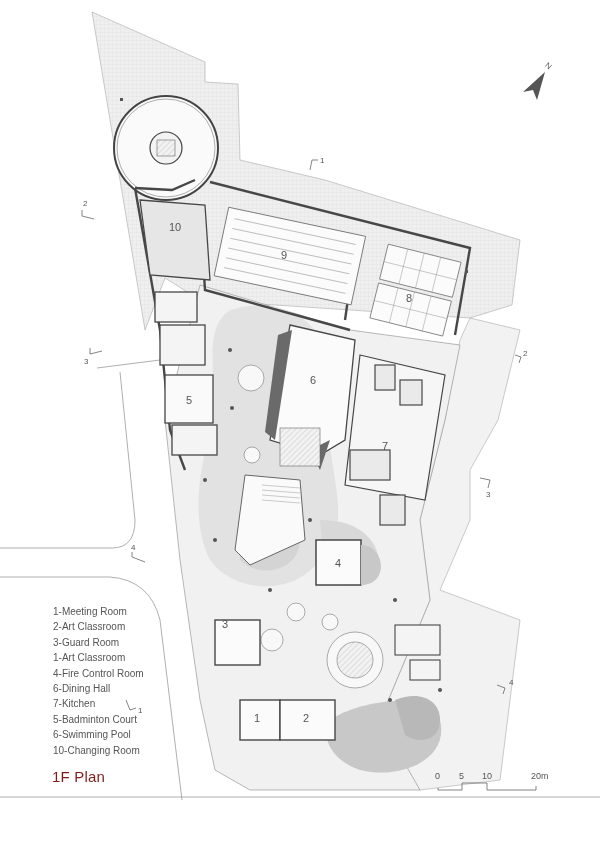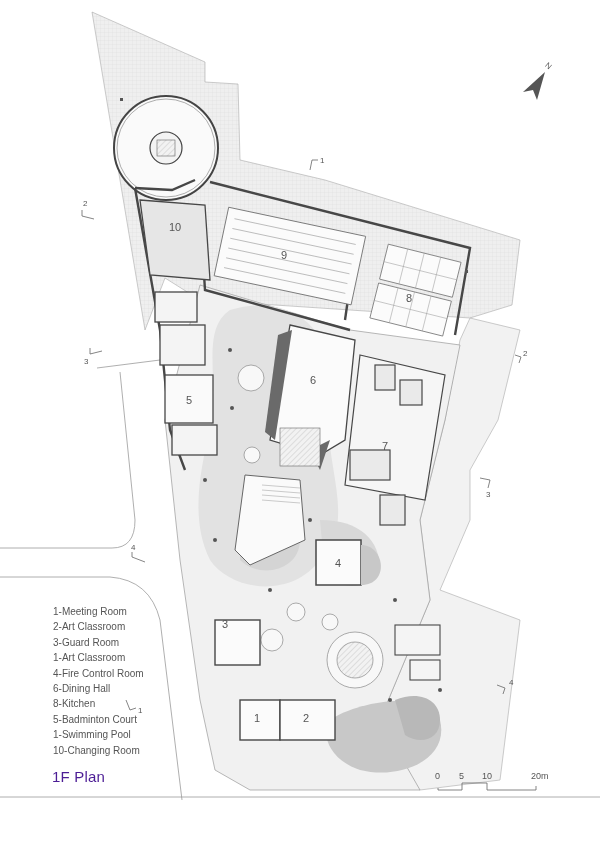--- a/index.html
+++ b/index.html
@@ -1,20 +1,20 @@
 <!DOCTYPE html>
 <html><head>
 <meta charset="utf-8">
 <style>
   html,body{margin:0;padding:0;background:#ffffff;}
   body{width:600px;height:848px;position:relative;overflow:hidden;font-family:"Liberation Sans",sans-serif;color:#4a4a4a;}
   #plan{position:absolute;left:0;top:0;width:600px;height:848px;}
   .legend{position:absolute;left:53px;top:604px;font-size:10px;line-height:15.4px;color:#555;}
   .legend div{white-space:nowrap;}
-  .title{position:absolute;left:52px;top:768px;font-size:15px;color:#4c1d95;letter-spacing:0.2px;}
+  .title{position:absolute;left:52px;top:768px;font-size:15px;color:#7f1d1d;letter-spacing:0.2px;}
   .rlabel{font-family:"Liberation Sans",sans-serif;font-size:11px;fill:#555;}
   .slabel{font-family:"Liberation Sans",sans-serif;font-size:8px;fill:#555;}
   .scale-txt{font-family:"Liberation Sans",sans-serif;font-size:9px;fill:#555;}
 </style>
 </head>
 <body>
 
 <svg id="plan" viewBox="0 0 600 848" xmlns="http://www.w3.org/2000/svg">
   <defs>
     <pattern id="grid" width="4" height="4" patternUnits="userSpaceOnUse">
@@ -211,19 +211,19 @@
   </g>
 </svg>
 
 <div class="legend">
   <div>1-Meeting Room</div>
   <div>2-Art Classroom</div>
   <div>3-Guard Room</div>
   <div>1-Art Classroom</div>
   <div>4-Fire Control Room</div>
   <div>6-Dining Hall</div>
-  <div>8-Kitchen</div>
+  <div>7-Kitchen</div>
   <div>5-Badminton Court</div>
-  <div>1-Swimming Pool</div>
+  <div>6-Swimming Pool</div>
   <div>10-Changing Room</div>
 </div>
 
 <div class="title">1F Plan</div>
 
 </body></html>

